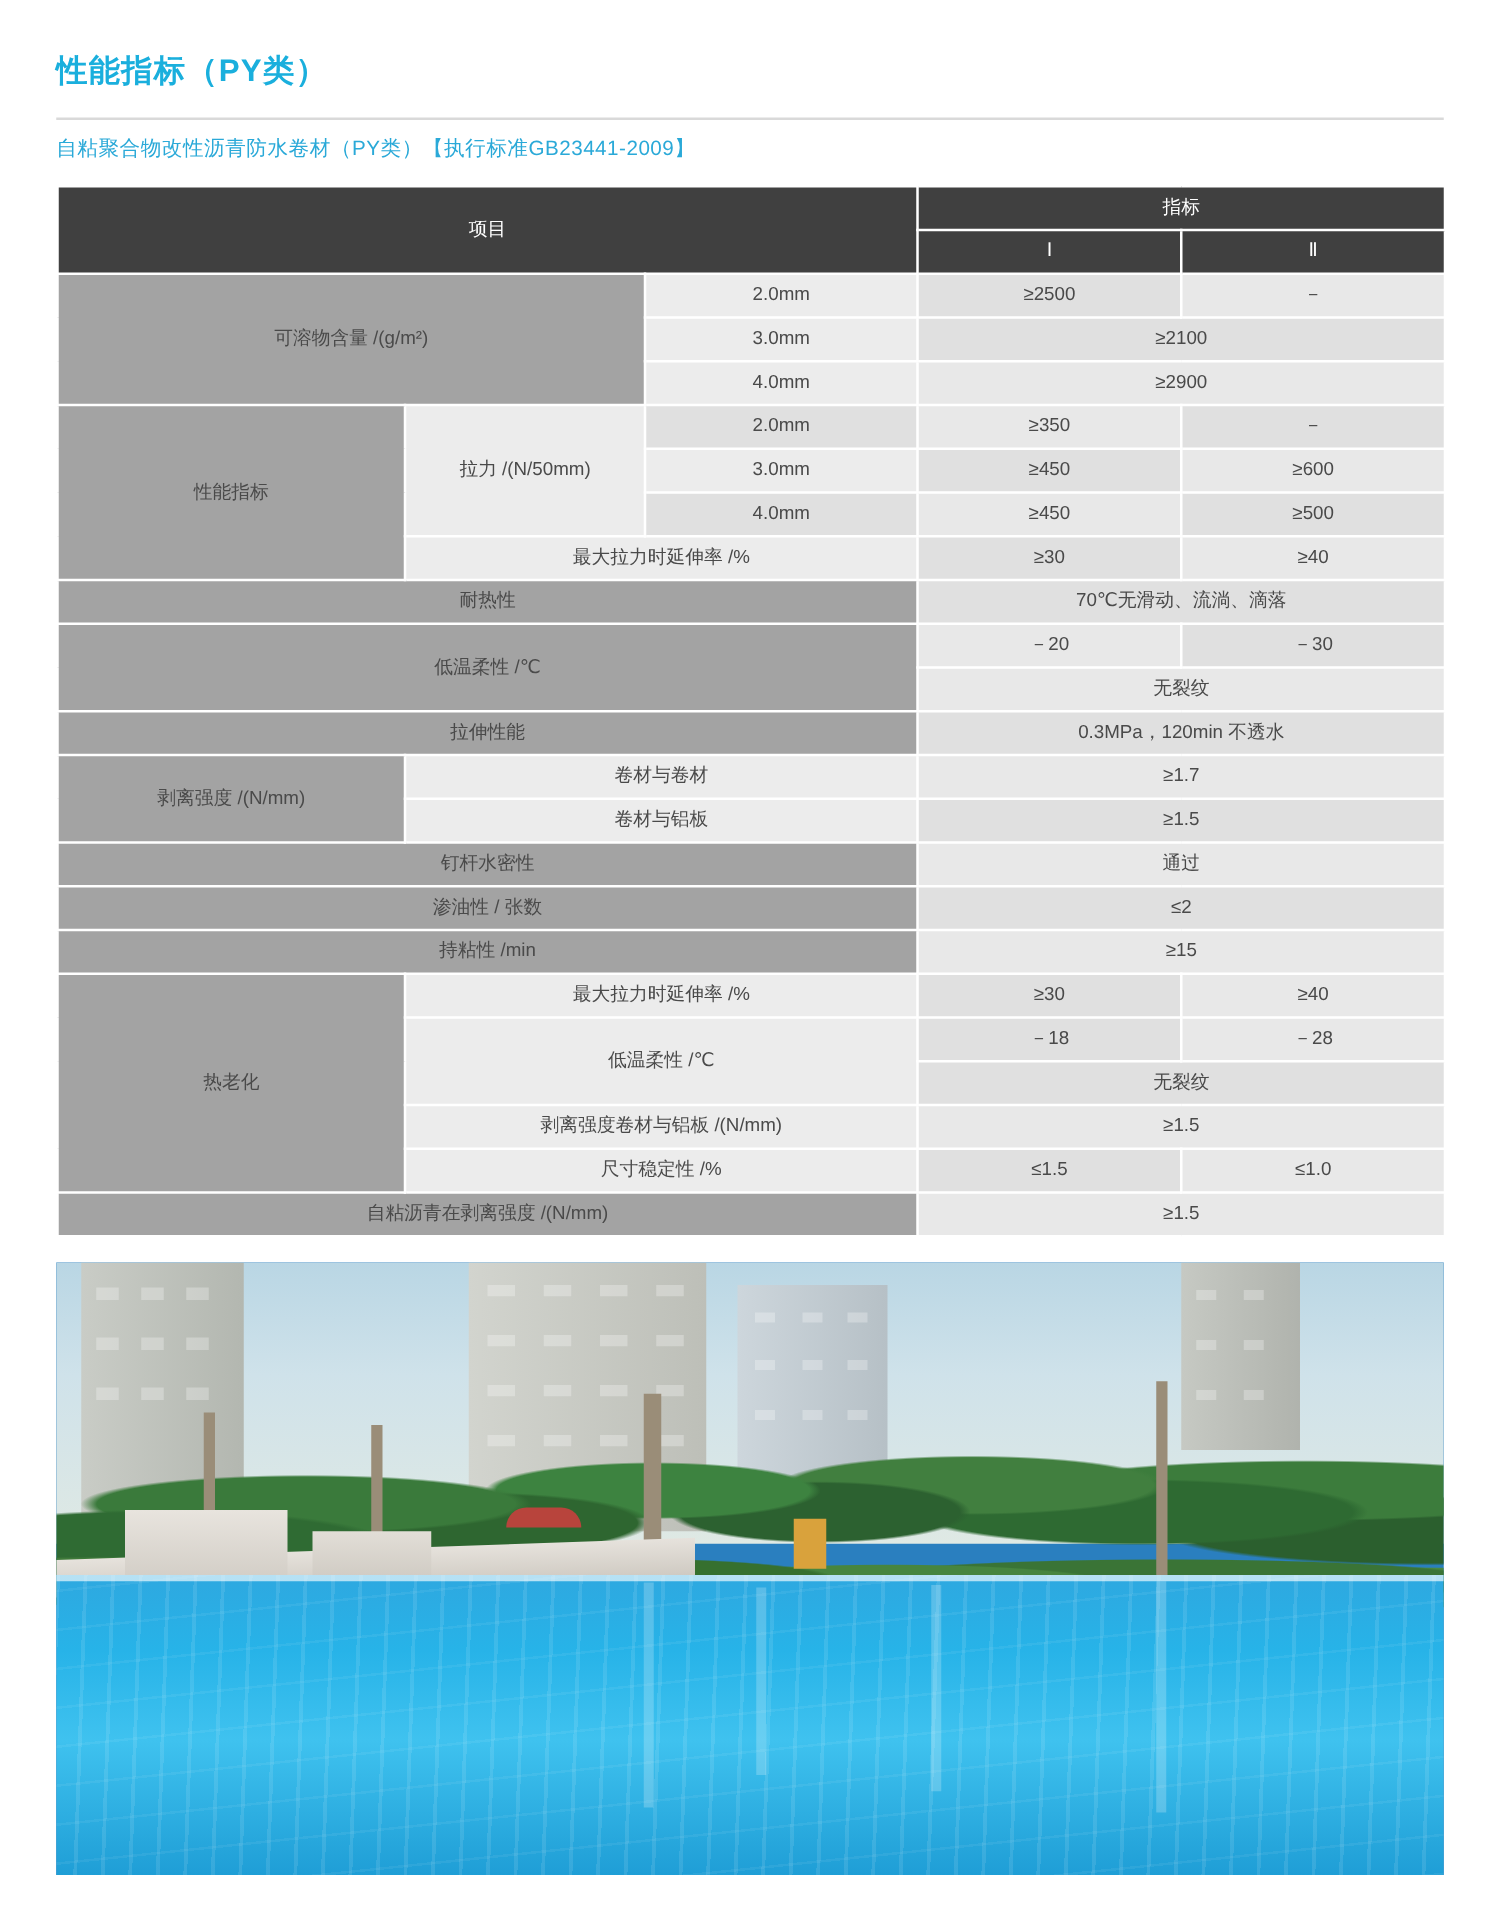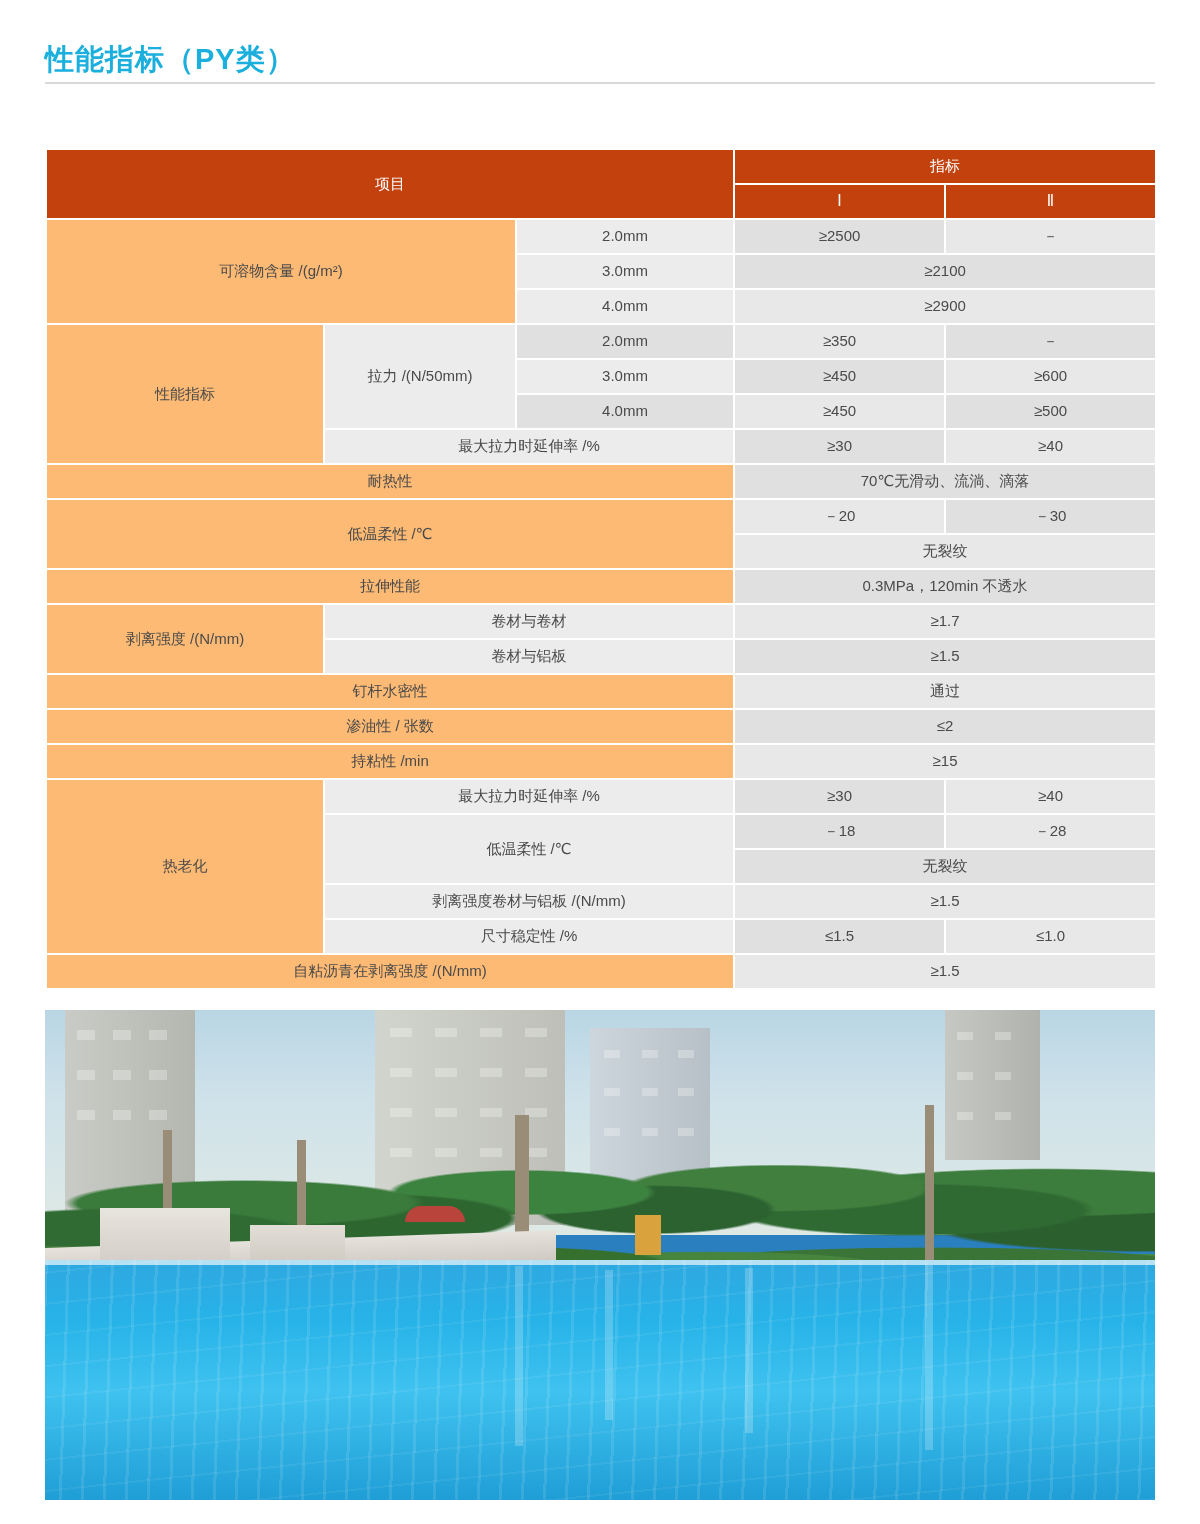--- a/index.html
+++ b/index.html
@@ -23,25 +23,25 @@
   }
 
   
   .header {
     position: absolute;
     left: 45px;
     top: 40px;
     width: 1110px;
   }
   .header-title {
-    font-size: 29px;
+    font-size: 25px;
     font-weight: bold;
     color: #1aafdd;
     letter-spacing: 1px;
-    padding-bottom: 2px;
+    padding-bottom: 21px;
   }
   .header-rule {
     height: 2px;
     background: #d9d9d9;
     width: 1110px;
   }
   .subtitle {
     position: absolute;
     left: 45px;
     top: 108px;
@@ -67,27 +67,27 @@
     text-align: center;
     vertical-align: middle;
     font-weight: normal;
     font-size: 15px;
     color: #4a4a4a;
     padding: 0;
     height: 33px;
     line-height: 1.25;
   }
   .hd {
-    background: #c2410c;
+    background: #404040;
     color: #ffffff !important;
     font-size: 17px;
   }
   .hd-big { font-size: 18px; }
   .hd-rom { font-size: 16px; }
-  .g1 { background: #fdba74; }
+  .g1 { background: #a3a3a3; }
   .g2 { background: #ececec; }
   .g3 { background: #e0e0e0; }
   .g4 { background: #e8e8e8; }
 
   
   .photo {
     position: absolute;
     left: 45px;
     top: 1010px;
     width: 1110px;
@@ -187,20 +187,21 @@
 </style>
 </head>
 <body>
 
 <div class="page">
 
   <div class="header">
     <div class="header-title">性能指标（PY类）</div>
     <div class="header-rule"></div>
   </div>
+  <div class="subtitle">自粘聚合物改性沥青防水卷材（PY类）【执行标准GB23441-2009】</div>
 
   <div class="tbl-wrap">
     <table class="spec">
       <colgroup>
         <col style="width:278px">
         <col style="width:192px">
         <col style="width:218px">
         <col style="width:211px">
         <col style="width:211px">
       </colgroup>

